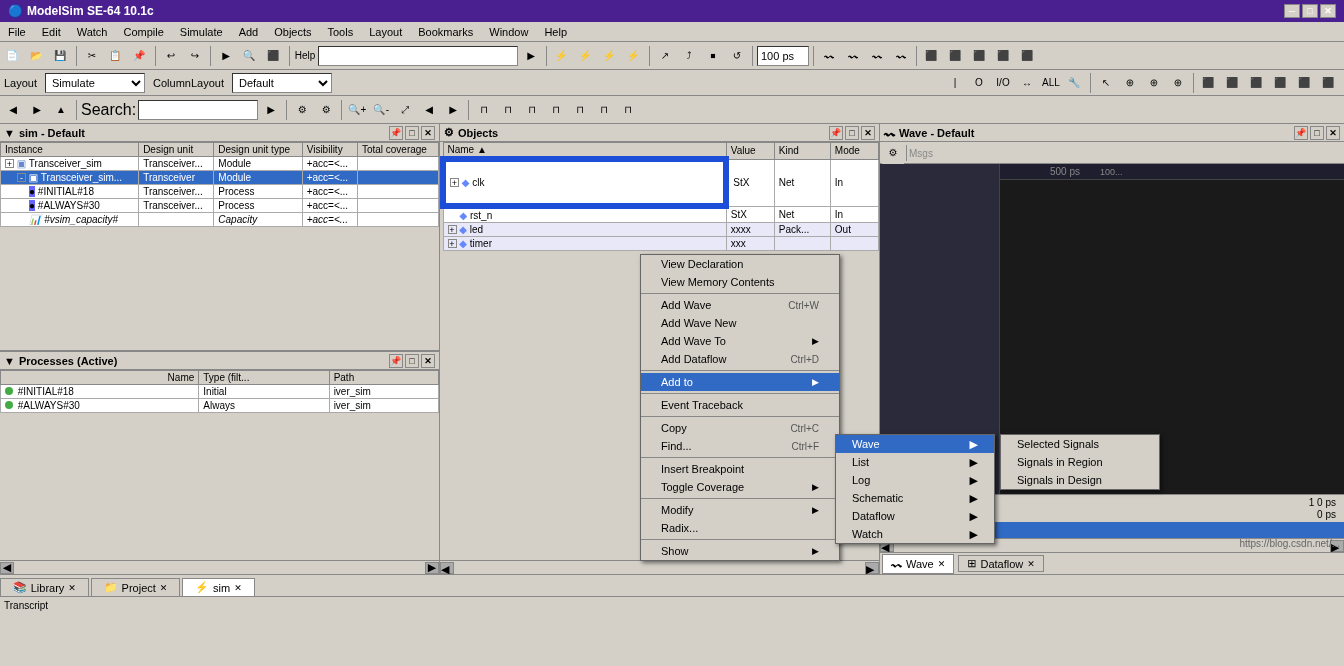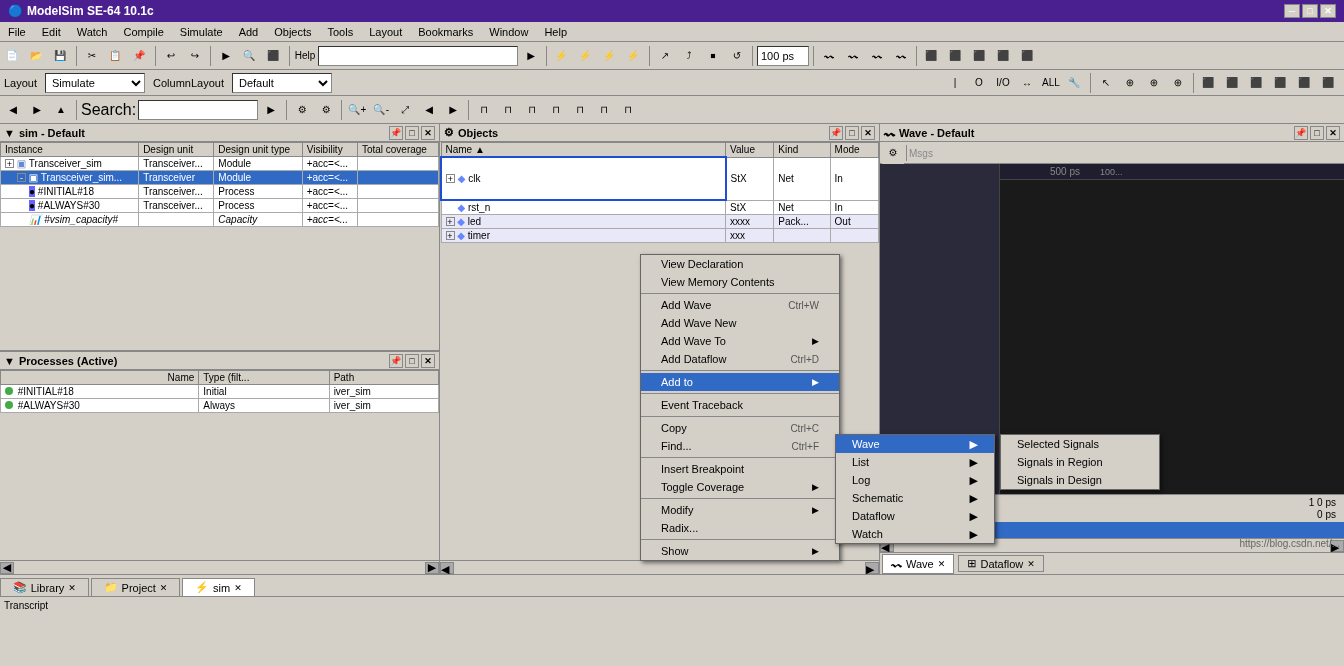--- a/index.html
+++ b/index.html
@@ -361,21 +361,21 @@
         <thead>
           <tr>
             <th style="background:#d4d0c8; border:1px solid #888; padding:1px 4px; text-align:left; font-weight:normal; min-width:200px;">Name ▲</th>
             <th style="background:#d4d0c8; border:1px solid #888; padding:1px 4px; text-align:left; font-weight:normal;">Value</th>
             <th style="background:#d4d0c8; border:1px solid #888; padding:1px 4px; text-align:left; font-weight:normal;">Kind</th>
             <th style="background:#d4d0c8; border:1px solid #888; padding:1px 4px; text-align:left; font-weight:normal;">Mode</th>
           </tr>
         </thead>
         <tbody>
           <tr style="background:white;">
-            <td style="border:2px solid #1d4ed8; padding:15px 4px;">
+            <td style="border:6px solid #1d4ed8; padding:15px 4px;">
               <span class="expand-icon">+</span>
               <span style="color:#6688ff;">◆</span>
               clk
             </td>
             <td style="border:1px solid #aaa; padding:1px 4px;">StX</td>
             <td style="border:1px solid #aaa; padding:1px 4px;">Net</td>
             <td style="border:1px solid #aaa; padding:1px 4px;">In</td>
           </tr>
           <tr style="background:white;">
             <td style="border:1px solid #aaa; padding:1px 4px;">

